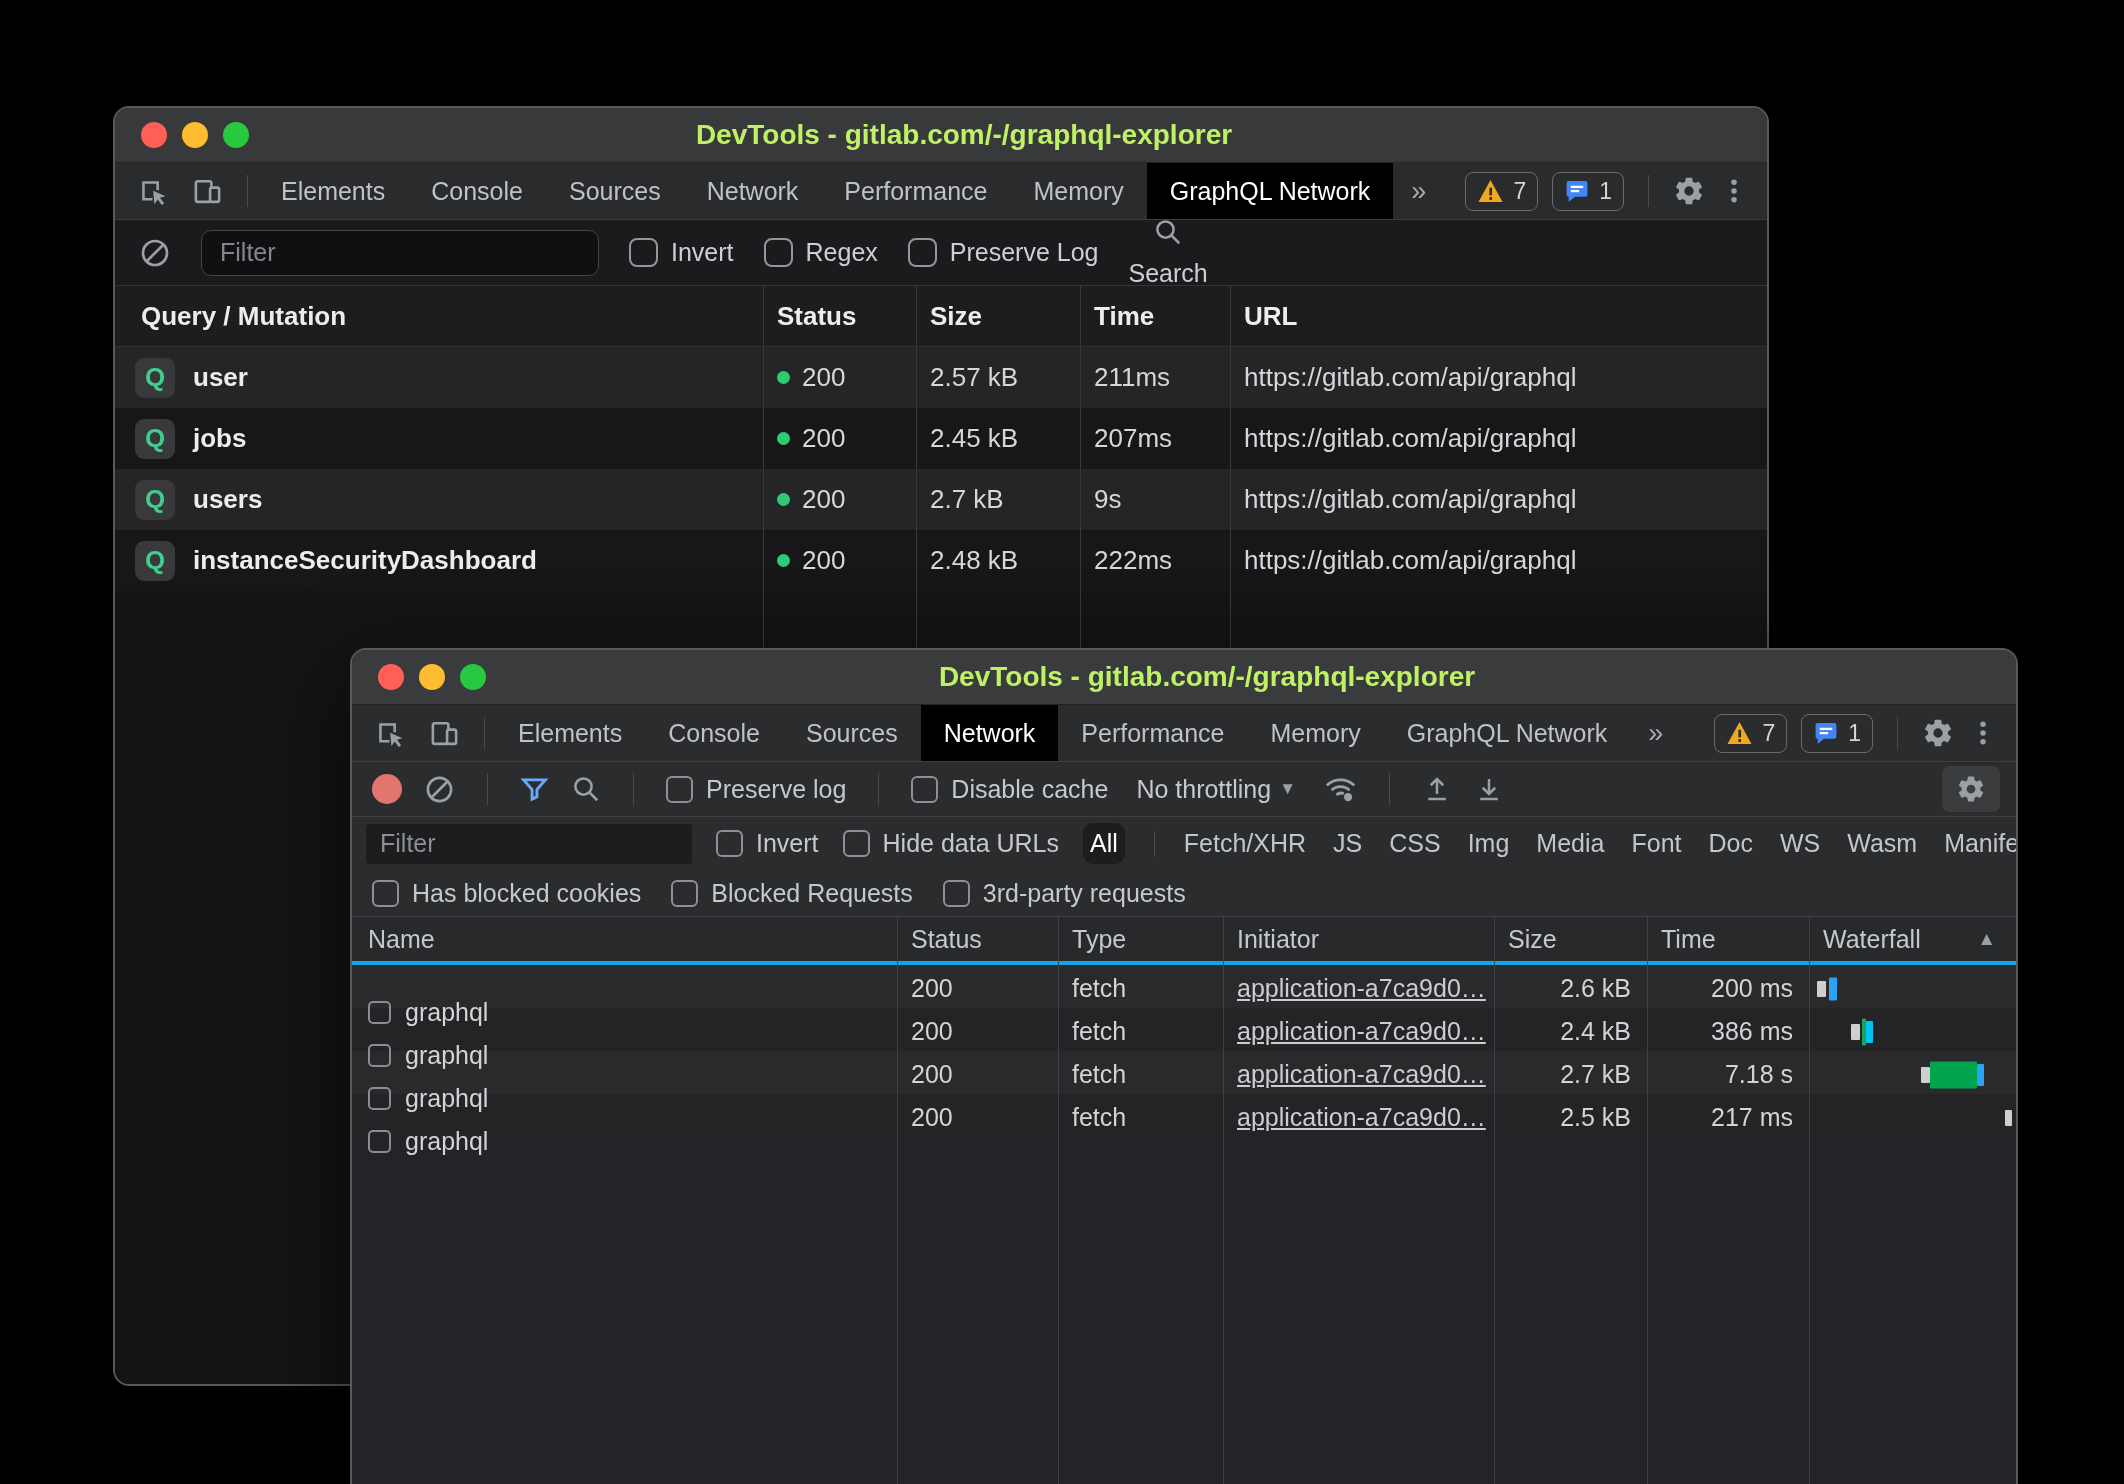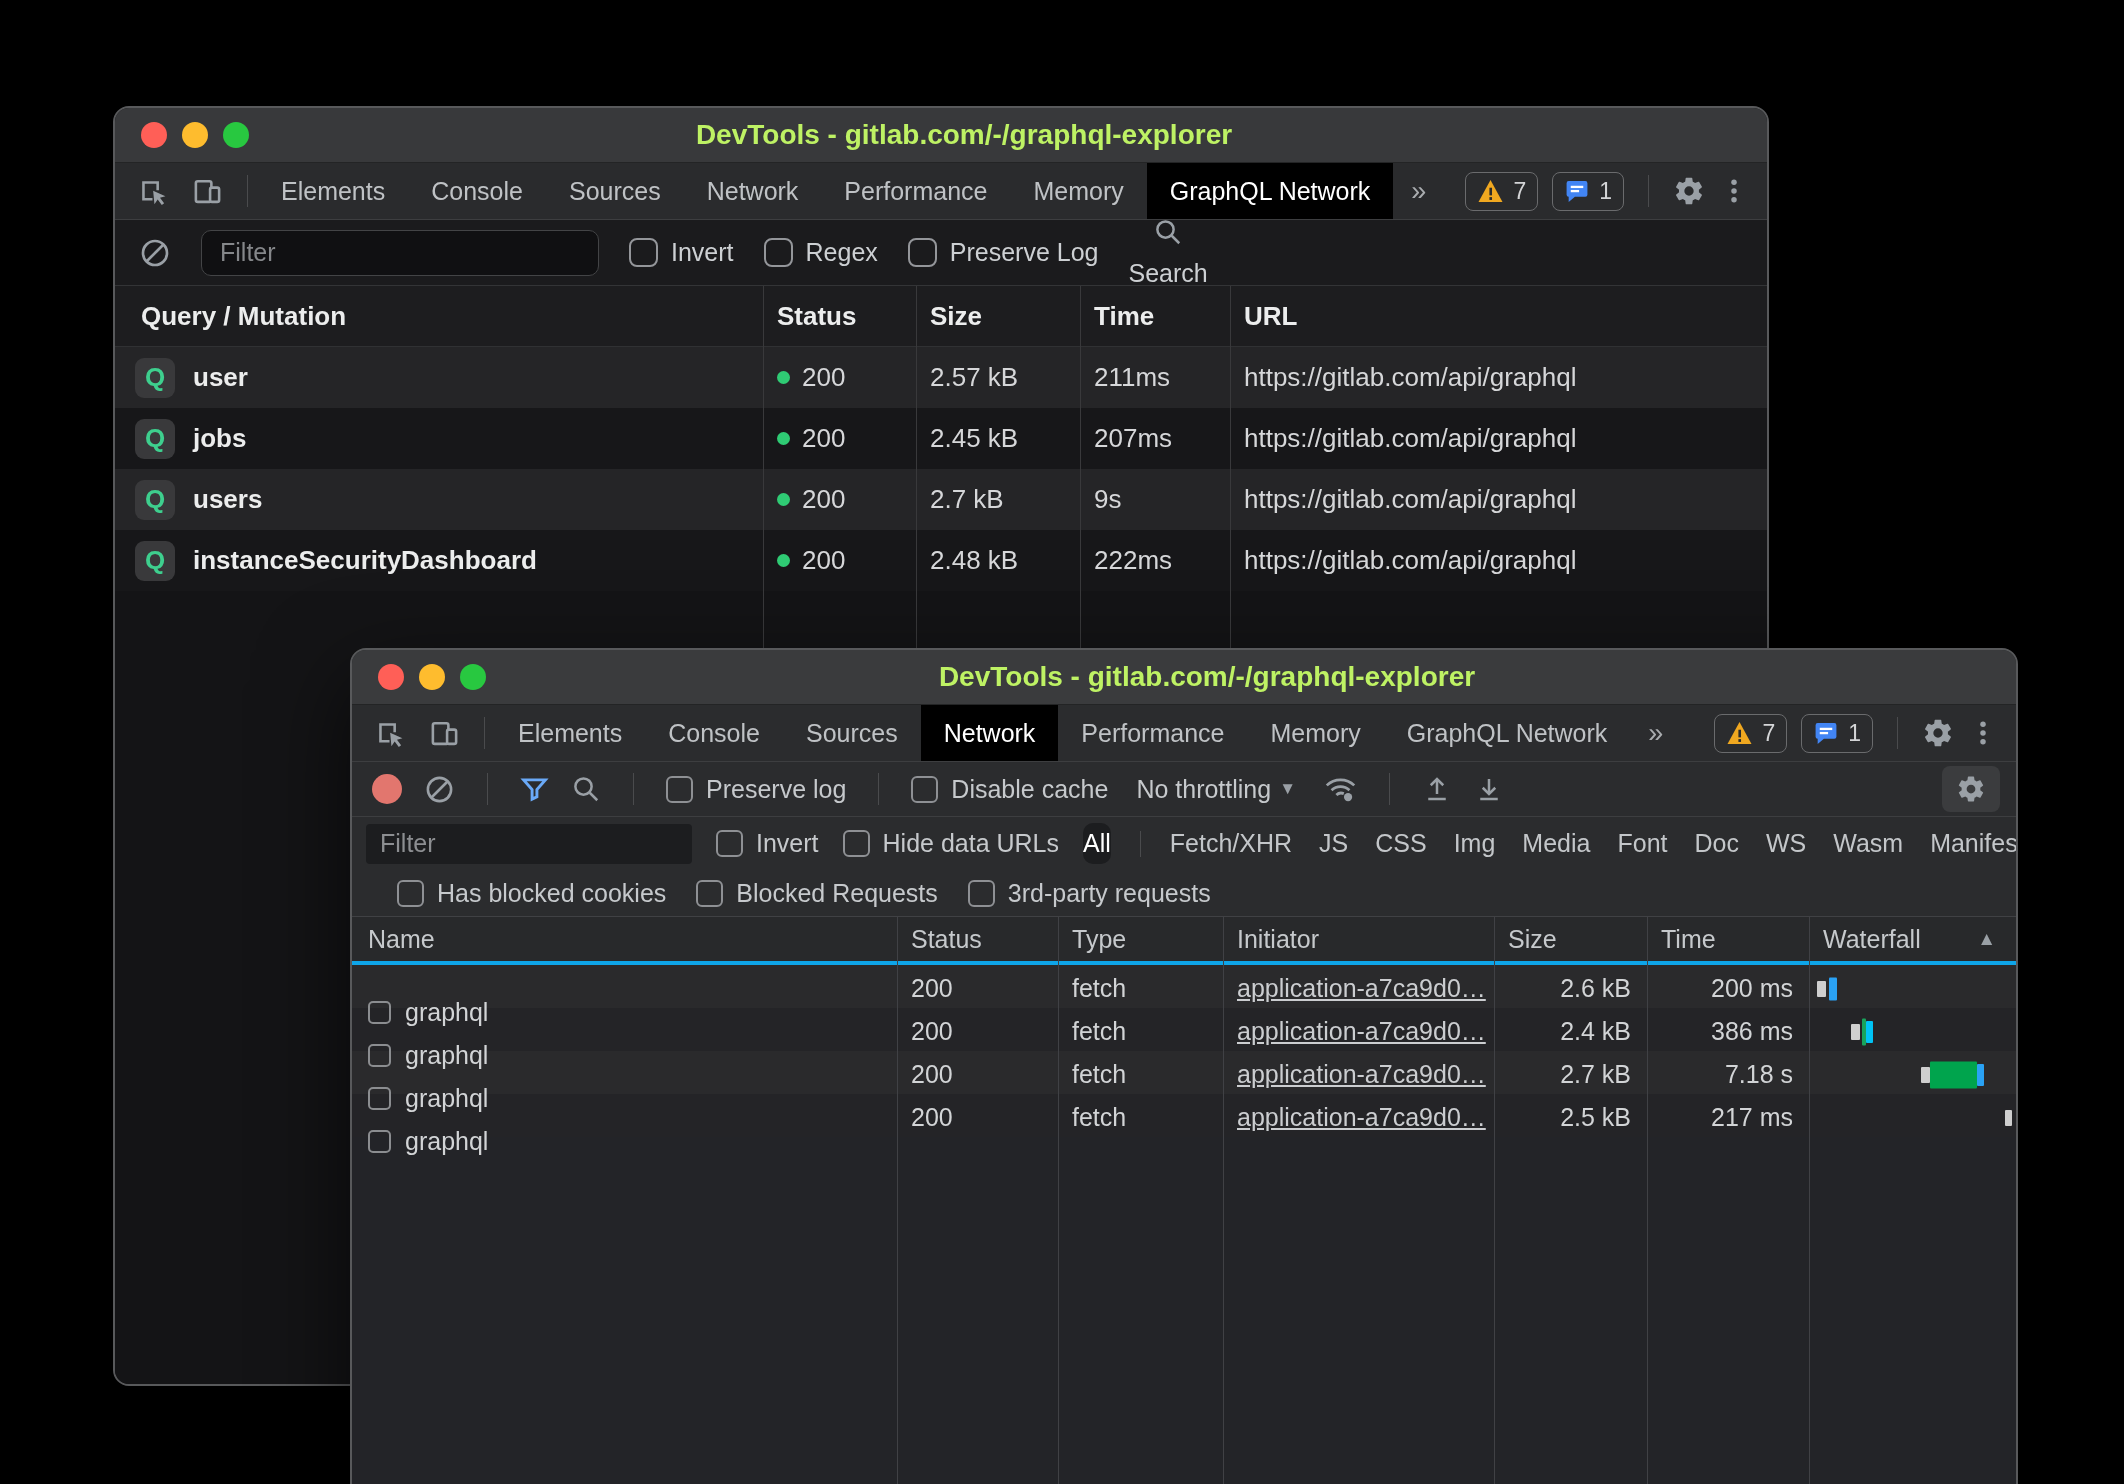--- a/index.html
+++ b/index.html
@@ -99,21 +99,21 @@
     height:53px; background:#2b2c2e; display:flex; align-items:center; gap:24px; padding:0 14px;
   }
   .fw-filter-input {
     width:326px; height:40px; background:#1c1d1f; border:none; border-radius:4px;
     color:#d8d9db; font-size:25px; padding:0 14px; outline:none;
     font-family:"Liberation Sans", sans-serif;
   }
   .fw-filter-input::placeholder { color:#8c8e91; }
   .chips { display:flex; align-items:center; gap:27px; font-size:25px; color:#c3c6c9; }
   .chip { white-space:nowrap; }
-  .chip.selected { background:#1c1d1f; color:#fff; border-radius:10px; padding:6px 0; }
+  .chip.selected { background:#1c1d1f; color:#fff; border-radius:10px; padding:6px 7px; }
 
   .fw-cbrow {
     height:47px; background:#2b2c2e; border-bottom:1px solid #404144;
     display:flex; align-items:center; gap:30px; padding:0 20px;
   }
   .cb2 { width:27px; height:27px; border:2px solid #8e9094; border-radius:6px; flex:none; }
 
   .ft { position:relative; }
   .ft-row { display:grid; grid-template-columns:545px 161px 165px 271px 153px 162px 1fr; align-items:center; height:43px; }
   .ft-header { height:48px; background:#28292b; font-size:25px; color:#c6c9cc; border-bottom:4px solid #0ea5e9; }
@@ -457,21 +457,21 @@
       <span class="chip">Font</span>
       <span class="chip">Doc</span>
       <span class="chip">WS</span>
       <span class="chip">Wasm</span>
       <span class="chip">Manifest</span>
 
     </div>
   </div>
 
   <div class="fw-cbrow">
-    <label class="cb-label" style="color:#c6c9cc;margin-left:25px;">
+    <label class="cb-label" style="color:#c6c9cc;">
       <span class="cb2"></span>
       <span>Has blocked cookies</span>
     </label>
     <label class="cb-label" style="color:#c6c9cc;">
       <span class="cb2"></span>
       <span>Blocked Requests</span>
     </label>
     <label class="cb-label" style="color:#c6c9cc;">
       <span class="cb2"></span>
       <span>3rd-party requests</span>

